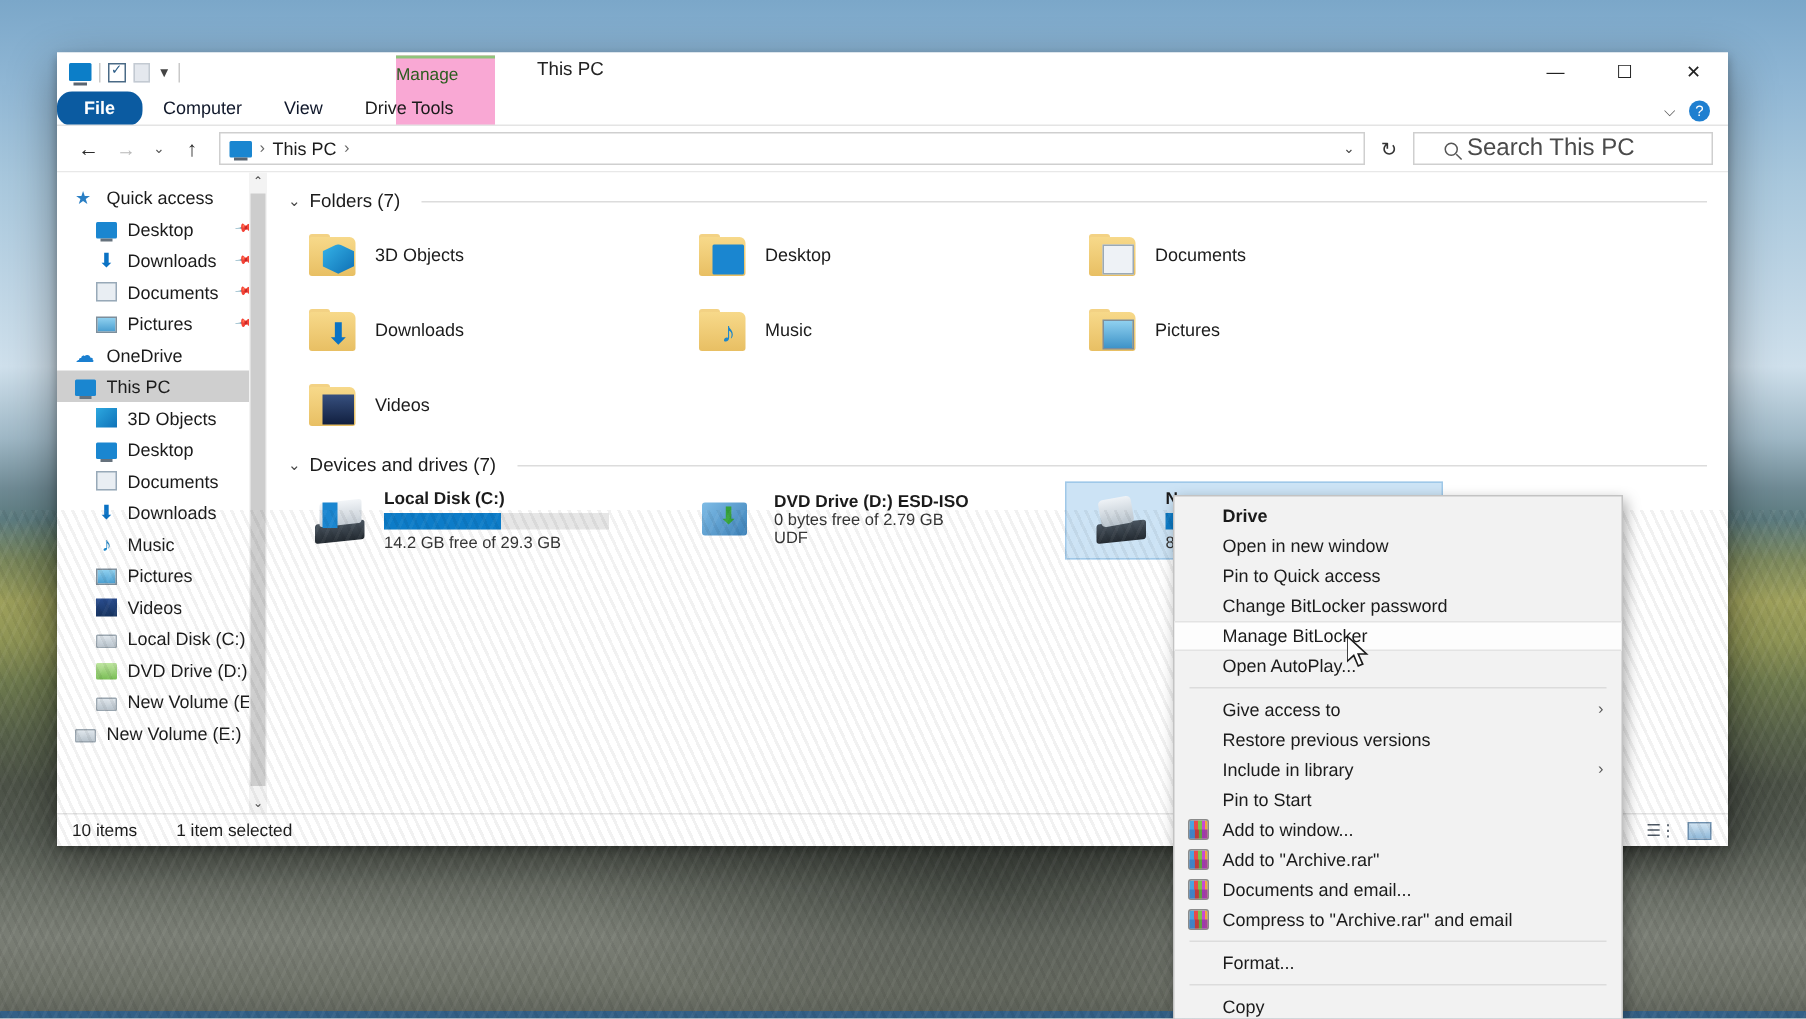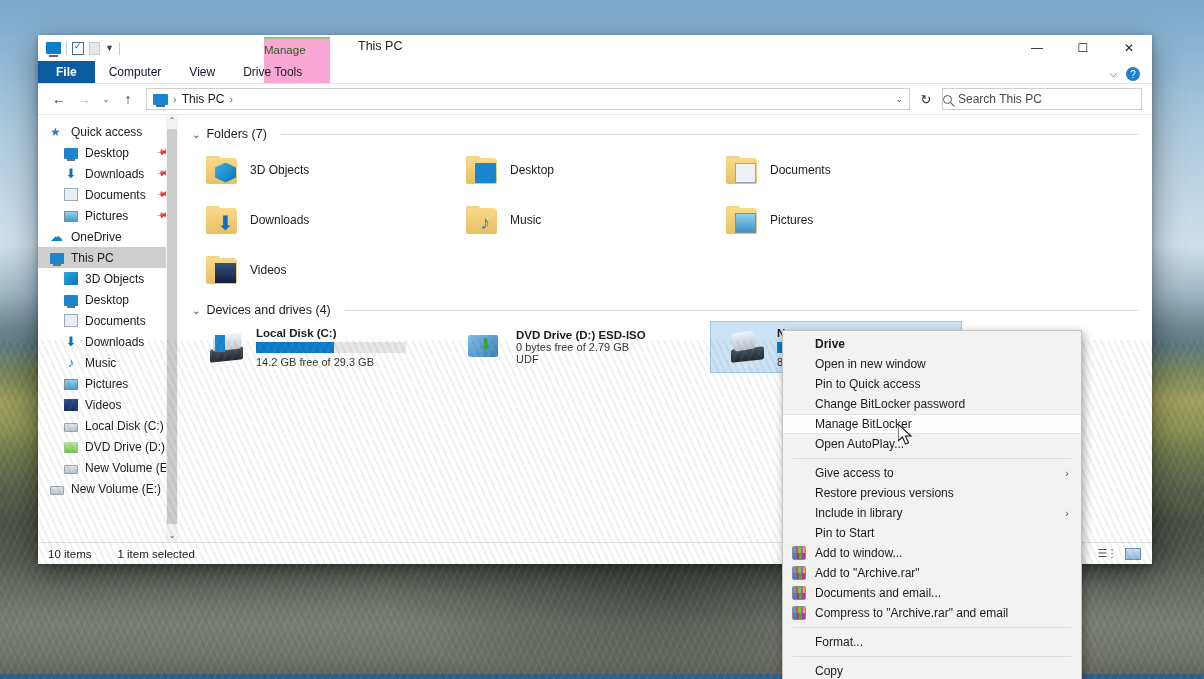--- a/index.html
+++ b/index.html
@@ -71,21 +71,21 @@
   .tabstrip { height:23px; display:flex; align-items:flex-end; position:relative; flex:0 0 23px; }
   .dt-group {
     position:absolute; left:226px; top:-24px; width:66px; height:47px;
     background:#f9a8d4; display:flex; flex-direction:column; align-items:flex-start;
     border-top:2px solid #8fc47a;
   }
   .dt-group .gl { font-size:11.5px; color:#2c5c1f; margin-top:5px; }
   .tab {
     padding:0 14px; height:23px; line-height:23px; font-size:12px; color:#0f172a;
   }
-  .tab-file { background:#0b5ba1; color:#fff; padding:0 18px; font-weight:bold; }
+  .tab-file { background:#0b5ba1; color:#fff; padding:0 18px; font-weight:bold;border-radius:10px; }
   .tab-drivetools { position:relative; z-index:3; color:#1b1b1b; }
   .ribbon-right { margin-left:auto; display:flex; align-items:center; gap:9px; padding-right:12px; padding-bottom:3px; }
   .chev { font-size:10px; color:#555; }
   .help-ico {
     width:14px; height:14px; border-radius:50%; background:#1f7fd0; color:#fff;
     font-size:10px; display:flex; align-items:center; justify-content:center;
   }
   .tabstrip-line { position:absolute; left:0; bottom:0; width:100%; height:1px; background:#e4e4e4; }
 
   
@@ -97,21 +97,21 @@
     flex:1; height:22px; background:#fff; border:1px solid #cfcfcf;
     display:flex; align-items:center; padding:0 6px; gap:5px; font-size:12px; margin-left:4px;
   }
   .crumb-mon { width:15px; height:11px; background:#1a86d0; border-radius:1px; position:relative; }
   .crumb-mon::after { content:""; position:absolute; left:3px; bottom:-2px; width:9px; height:2px; background:#5a6570; }
   .crumb-sep { color:#666; font-size:11px; }
   .crumb-drop { margin-left:auto; font-size:9px; color:#444; }
   .refreshbtn { width:26px; height:22px; display:flex; align-items:center; justify-content:center; font-size:13px; color:#333; }
   .searchbox {
     width:200px; height:22px; border:1px solid #cfcfcf; display:flex; align-items:center;
-    gap:6px; padding:0 0; font-size:12px; color:#4a4a4a;
+    gap:6px; padding:0 20px; font-size:16px; color:#4a4a4a;
   }
   .mag { width:9px; height:9px; border:1.4px solid #555; border-radius:50%; position:relative; display:inline-block; }
   .mag::after { content:""; position:absolute; right:-4px; bottom:-3px; width:5px; height:1.4px; background:#555; transform:rotate(45deg); }
 
   
   .wbody { flex:1; display:flex; min-height:0; border-top:1px solid #e8e8e8; }
 
   
   .sidebar { width:140px; background:#fff; position:relative; padding-top:6px; font-size:12px; }
   .nav-item { height:21px; display:flex; align-items:center; gap:7px; padding-left:12px; position:relative; }
@@ -444,21 +444,21 @@
                 <span class="tabtop"></span>
                 <span class="back"></span>
                 <span class="inner fi-vid"></span>
               </div>
               <span class="tile-label">Videos</span>
             </div>
           </div>
 
         <div class="group-head" style="margin-top:8px;">
           <span class="grp-chev">⌄</span>
-          <span class="grp-title">Devices and drives (4)</span>
+          <span class="grp-title">Devices and drives (7)</span>
           <span class="grp-rule"></span>
         </div>
         <div class="tiles" id="drive-tiles">
             <div class="drive-tile">
               <div class="drive-ico">
                 <span class="d-hdd-body"></span>
                 <span class="d-hdd-top"></span>
                 <span class="d-win2"></span>
               </div>
               <div class="drive-info">

